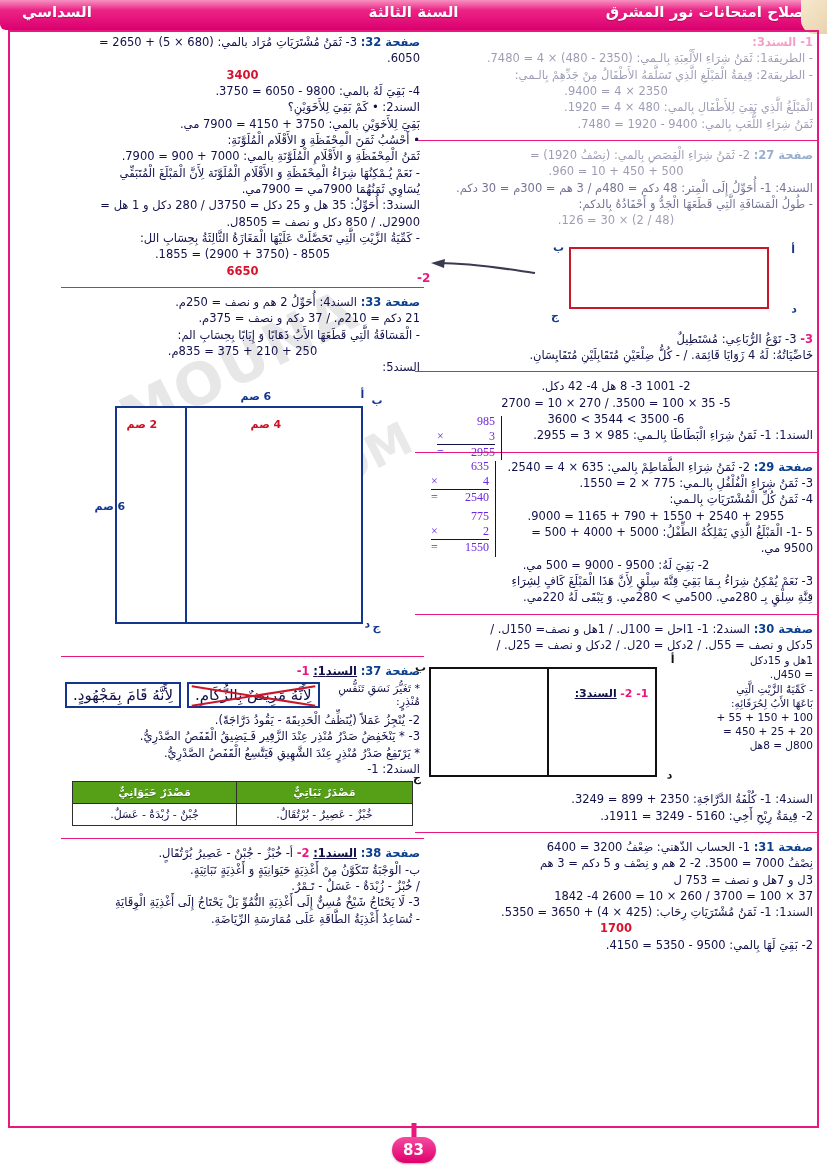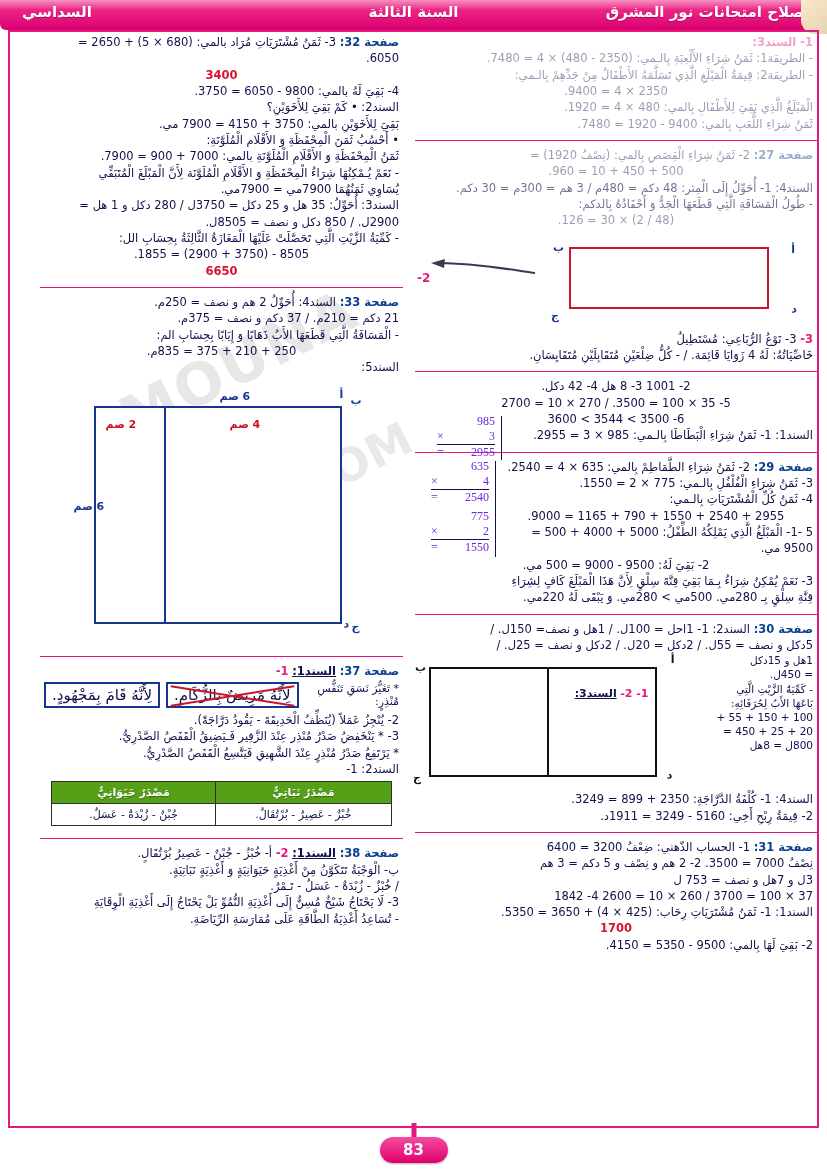--- a/index.html
+++ b/index.html
@@ -37,21 +37,21 @@
 
   
   .frame{
     position:absolute;left:8px;top:30px;width:811px;height:1098px;
     border:2px solid #e8187f;box-sizing:border-box;
   }
   .col{
     position:absolute;top:32px;width:402px;box-sizing:border-box;
   }
   .col-right{right:10px;}
-  .col-left{left:1px;padding-left:39px;}
+  .col-left{left:22px;padding-left:39px;}
 
   
   .block{position:relative;padding:2px 4px 5px 4px;}
   .sep{border-bottom:1.6px solid #e8187f;margin:3px 0 4px 0;}
 
   .ln{
     font-size:11.5px;line-height:1.42;text-align:right;
     direction:rtl;white-space:normal;
   }
   .ln.c{text-align:center;}
@@ -125,21 +125,21 @@
     border:1.4px solid #2f2f2f;padding:4px 2px;text-align:center;
     text-shadow:0 1px 1px rgba(0,0,0,.35);
   }
   table.tbl td{
     border:1.4px solid #2f2f2f;padding:4px 6px;text-align:center;background:#fff;
   }
 
   
   .badge{
     position:absolute;left:50%;transform:translateX(-50%);bottom:6px;
-    width:68px;height:26px;border-radius:13px;
+    width:44px;height:26px;border-radius:13px;
     background:linear-gradient(180deg,#f54ba0,#e0006c);
     color:#fff;font-weight:bold;font-size:15px;
     display:flex;align-items:center;justify-content:center;
     box-shadow:0 1px 2px rgba(0,0,0,.3);
   }
   .badge-stem{
     position:absolute;left:50%;transform:translateX(-50%);bottom:30px;
     width:5px;height:16px;background:#e8187f;
   }
 

